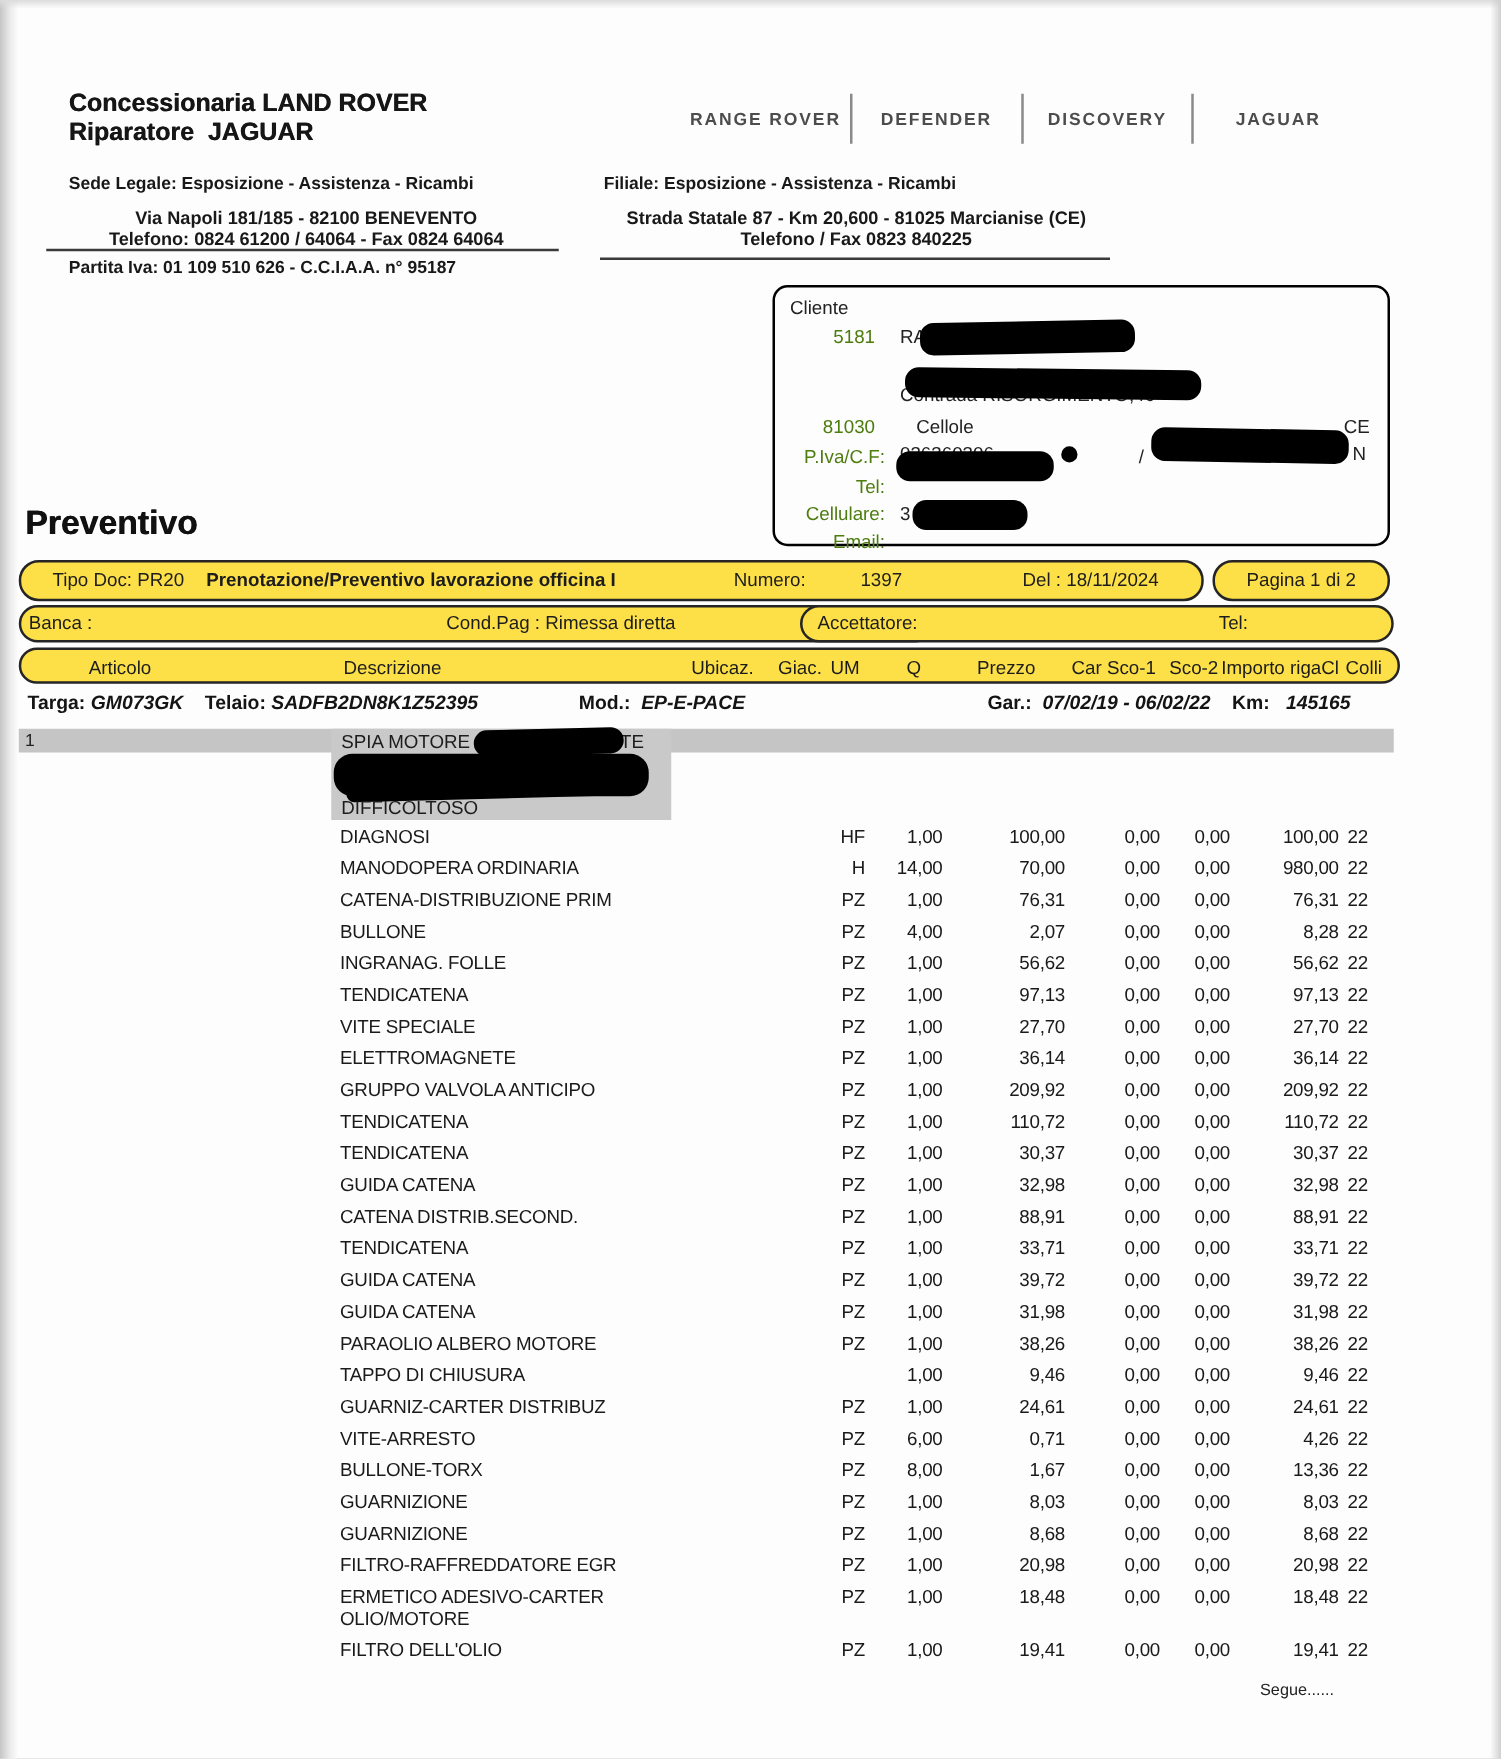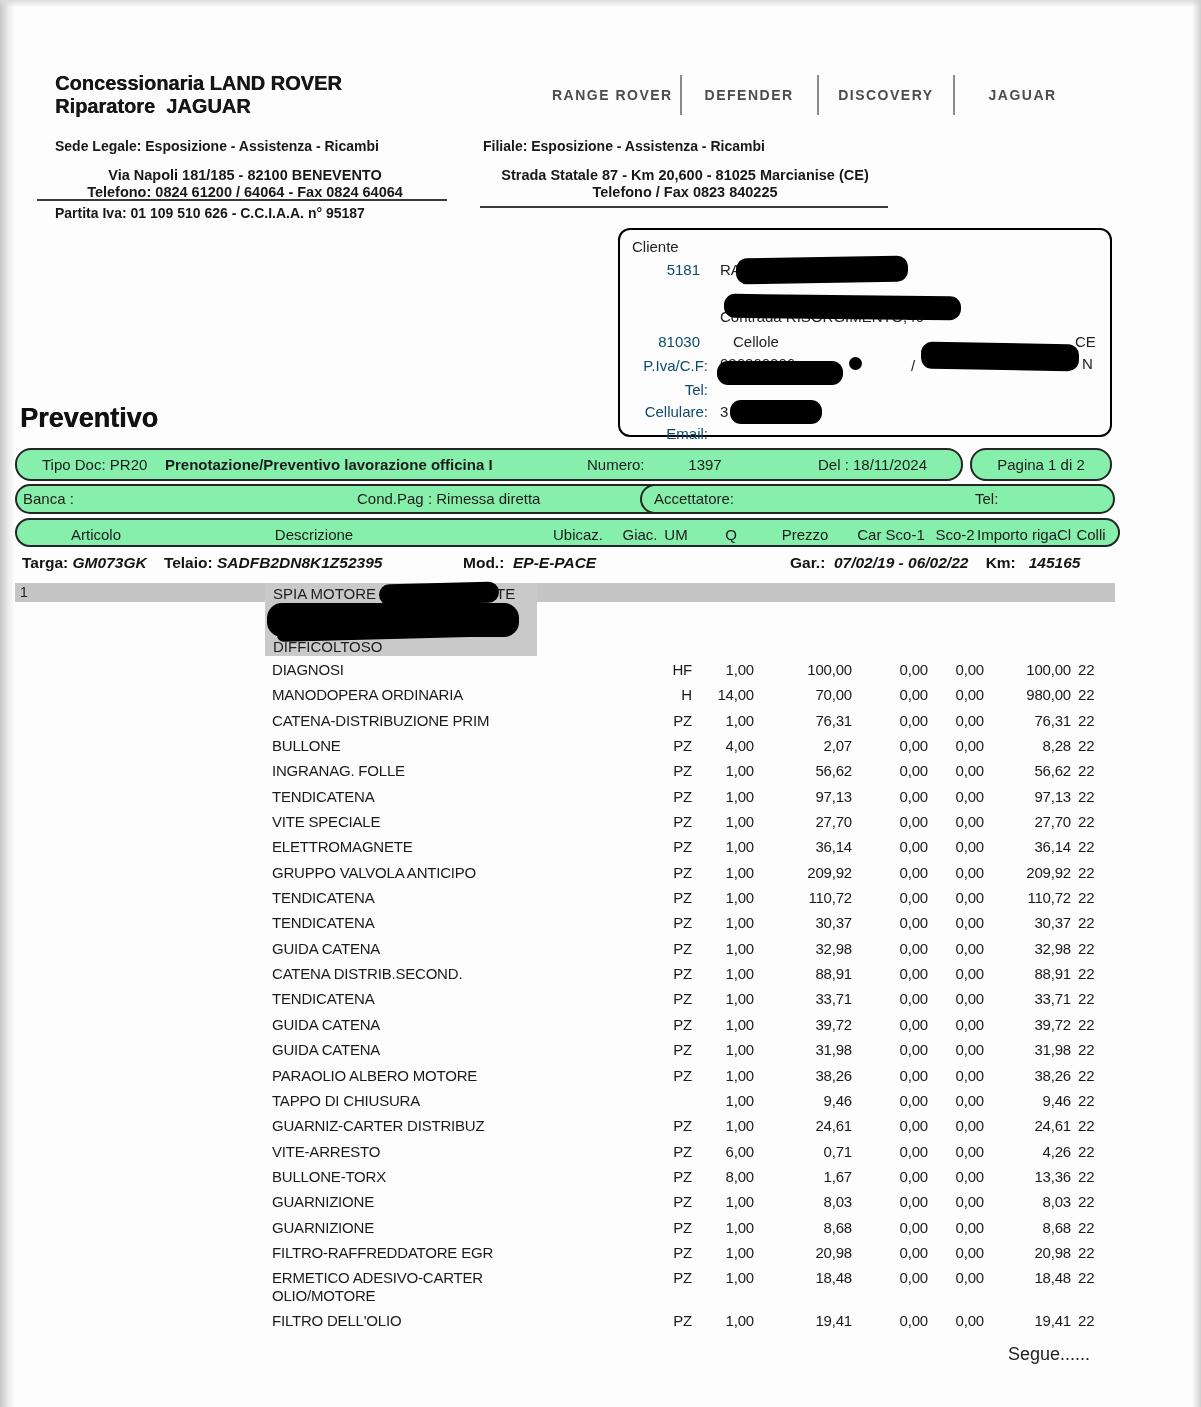--- a/index.html
+++ b/index.html
@@ -26,30 +26,30 @@
   .brand { font-size:14px; font-weight:bold; letter-spacing:1.5px; color:#4c4c4c; text-align:center; flex:1; }
   .brand-sep { width:2px; height:40px; background:#8a8a8a; flex:0 0 2px; }
   .hline { height:2px; background:#3a3a3a; }
   .b14 { font-size:14px; font-weight:bold; color:#181818; }
   .b145 { font-size:14.5px; font-weight:bold; color:#181818; }
   .addr-block { text-align:center; line-height:17px; }
 
   
   .cliente-box { left:618px; top:228px; width:494px; height:209px;
     border:2px solid #000000; border-radius:12px; font-size:15px; }
-  .cl-label { position:absolute; left:0; width:88px; text-align:right; color:#0c4a6e; }
+  .cl-label { position:absolute; left:0; width:88px; text-align:right; color:#4d7c0f; }
   .cl-val { position:absolute; color:#222; }
   .redact { position:absolute; background:#000; border-radius:11px; }
 
   
   .doc-title { left:20px; top:403px; font-size:27px; font-weight:bold; color:#111;
     text-shadow:0.5px 0 0 currentColor; }
 
   
-  .ibox { position:absolute; border:2px solid #252525; border-radius:16px; background:#86efac; font-size:15px; }
+  .ibox { position:absolute; border:2px solid #252525; border-radius:16px; background:#fde047; font-size:15px; }
   .ibox span { position:absolute; top:6px; white-space:nowrap; }
 
   
   .thead-label { position:absolute; top:6px; transform:translateX(-50%); font-size:15px; white-space:nowrap; color:#1c1c1c; }
 
   
   .veh { position:absolute; top:554px; font-size:15.5px; font-weight:bold; white-space:nowrap; color:#141414; }
   .veh i { font-style:italic; }
 
   
@@ -63,21 +63,21 @@
   .trow .desc { margin-left:272px; width:315px; line-height:17.5px; font-size:15px; color:#1a1a1a; letter-spacing:-0.2px; }
   .trow .num { position:absolute; top:4px; text-align:right; font-size:15px; color:#1a1a1a; line-height:17.5px; letter-spacing:-0.2px; }
   .c-um      { left:612px; width:80px; }
   .c-q       { left:674px; width:80px; }
   .c-prezzo  { left:752px; width:100px; }
   .c-sco1    { left:848px; width:80px; }
   .c-sco2    { left:904px; width:80px; }
   .c-importo { left:971px; width:100px; }
   .c-cl      { left:1078px; width:34px; text-align:left !important; }
 
-  .segue { left:1008px; top:1344px; font-size:18px; color:#222; }
+  .segue { left:1008px; top:1344px; font-size:13px; color:#222; }
 </style>
 </head>
 <body>
 
 <div class="page">
 
   <div class="abs edge-left"></div>
   <div class="abs edge-top"></div>
   <div class="abs edge-right"></div>
 

